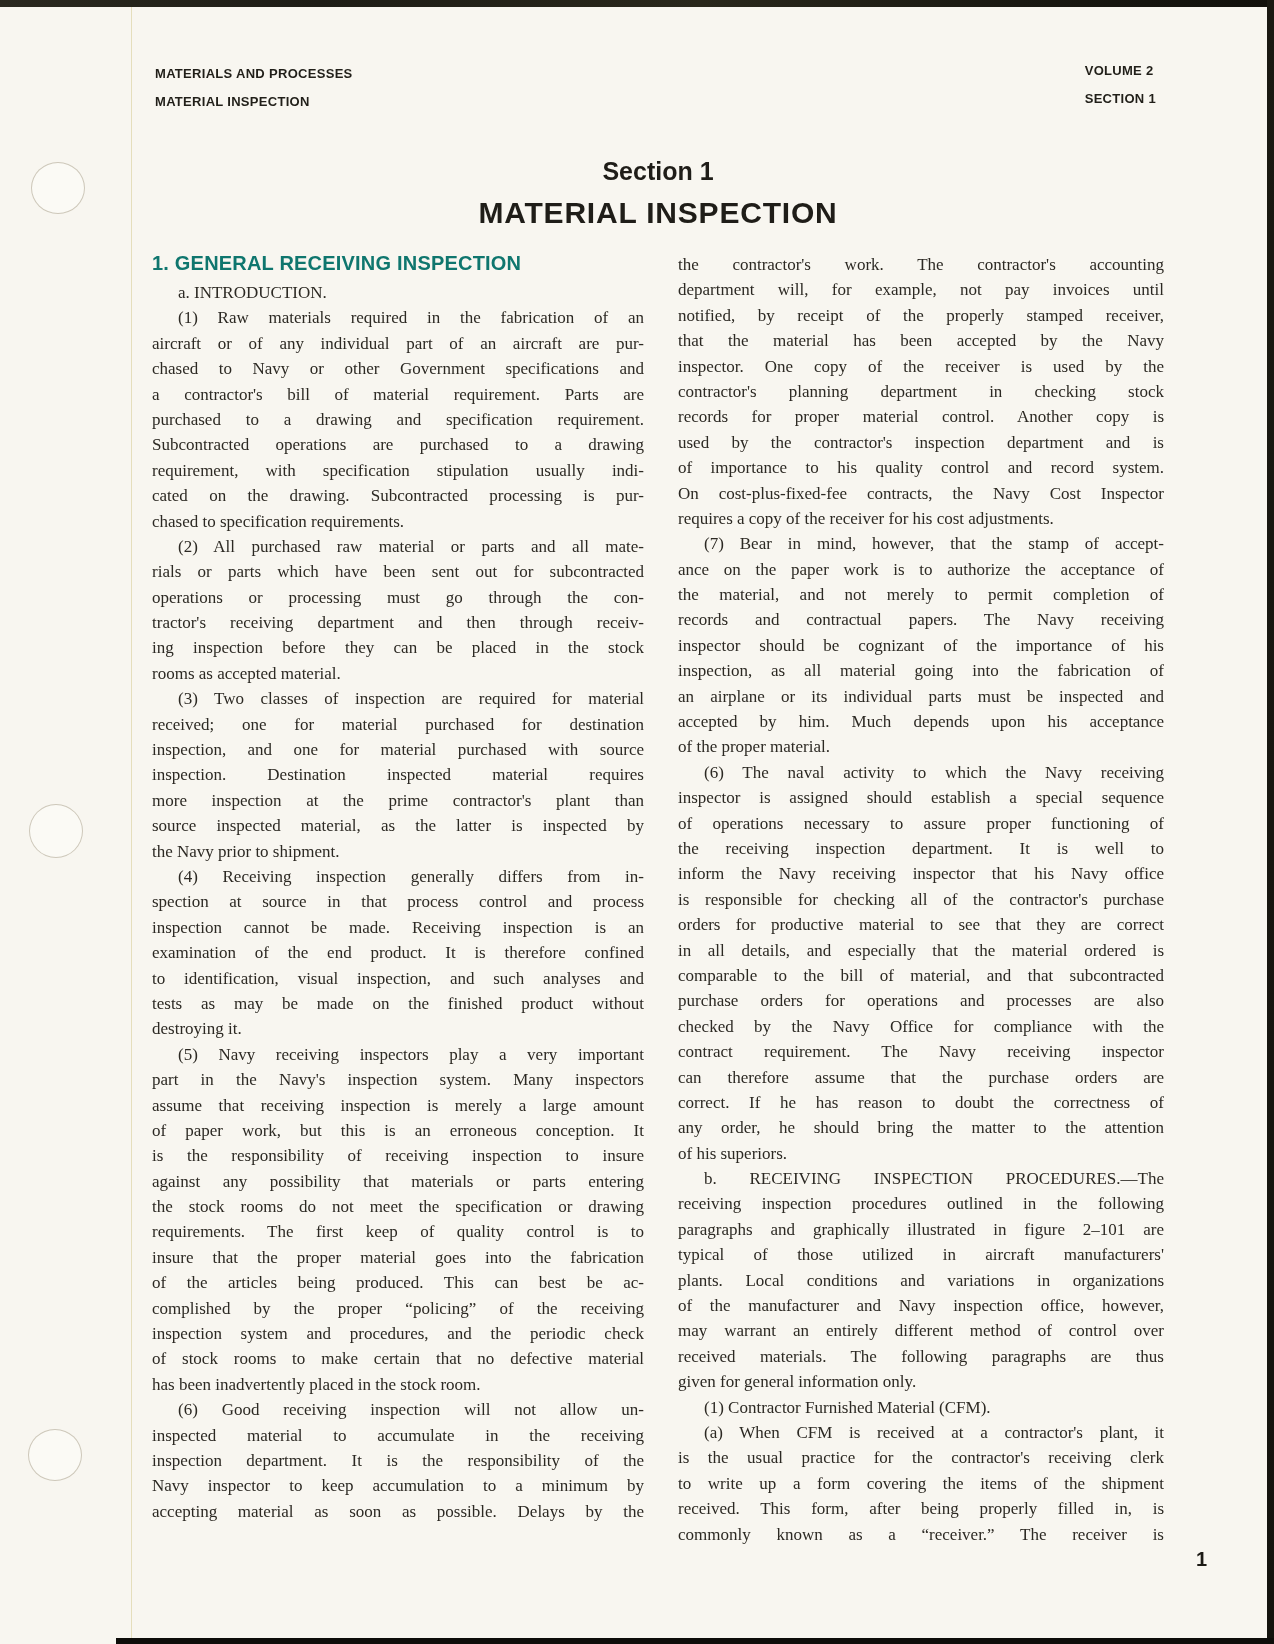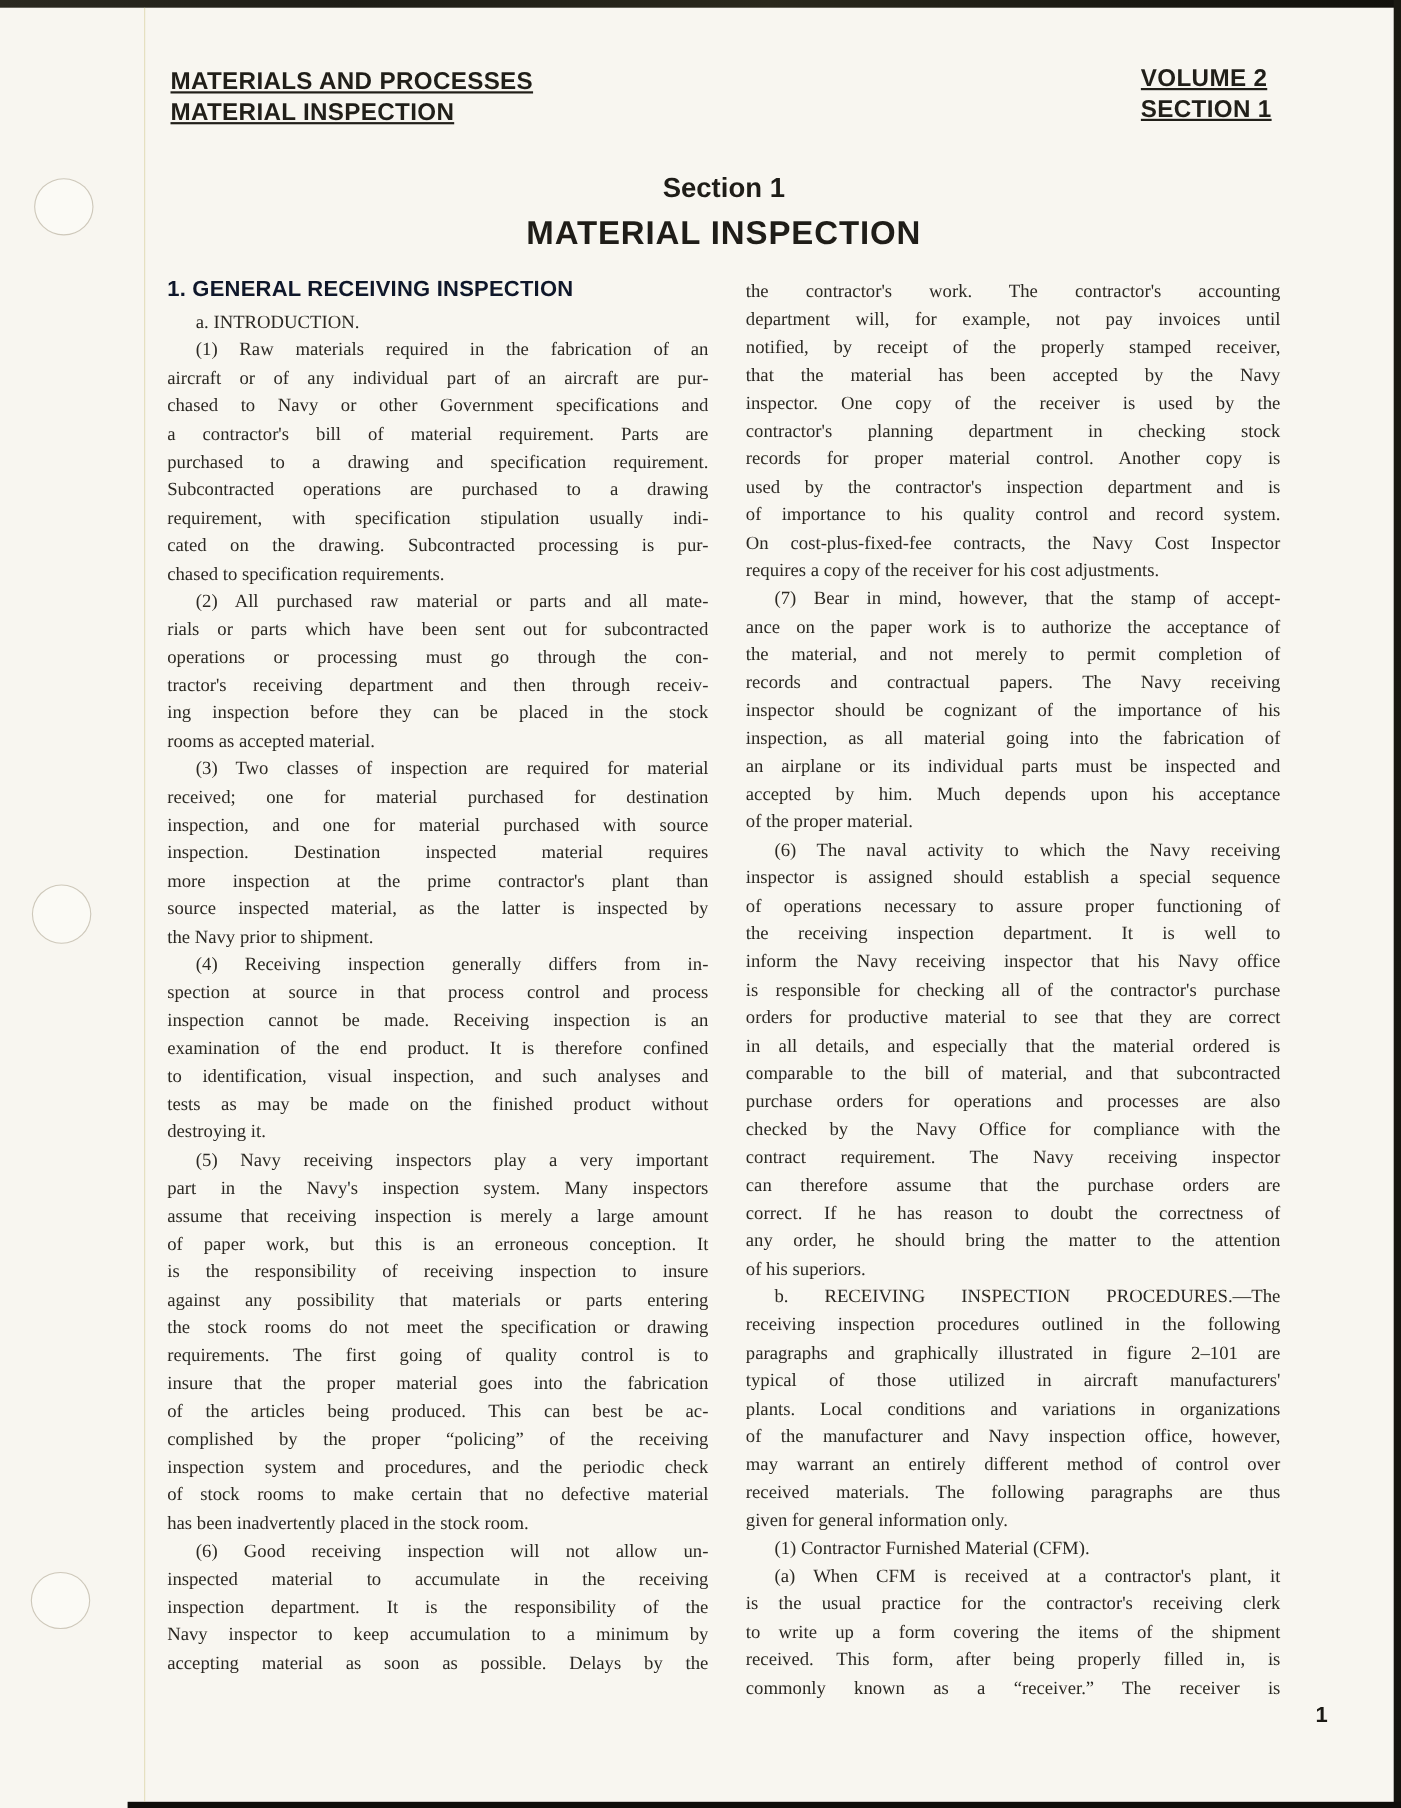--- a/index.html
+++ b/index.html
@@ -29,22 +29,22 @@
     position:absolute; border:1px solid rgba(150,140,115,0.45);
     border-radius:50%; background:#fbfaf5;
   }
   .punch.p1 { left:31px;  top:162px;  width:52px; height:50px; }
   .punch.p2 { left:29px;  top:804px;  width:52px; height:52px; }
   .punch.p3 { left:28px;  top:1429px; width:52px; height:50px; }
 
   
   .hdr {
     position:absolute; font-family:"Liberation Sans", sans-serif;
-    font-weight:700; font-size:22px; line-height:28px;
-    letter-spacing:0.3px; color:#211f19;text-decoration:underline;
+    font-weight:700; font-size:13px; line-height:28px;
+    letter-spacing:0.3px; color:#211f19;
   }
   .hdr.left  { left:155px; top:60px; }
   .hdr.right { right:118px; top:57px; text-align:left; }
 
   .section-title {
     position:absolute; left:152px; width:1012px; top:157px;
     text-align:center; font-family:"Liberation Sans", sans-serif;
     font-weight:700; font-size:25px; color:#1f1d18;
   }
   .doc-title {
@@ -54,21 +54,21 @@
   }
 
   
   .col { position:absolute; }
   .col.left  { left:152px; top:248px; width:492px; }
   .col.right { left:678px; top:252px; width:486px; }
 
   .col-heading {
     font-family:"Liberation Sans", sans-serif; font-weight:700;
     font-size:20px; line-height:30px; height:32px;
-    letter-spacing:0.2px; color:#0f172a; white-space:nowrap;
+    letter-spacing:0.2px; color:#0f766e; white-space:nowrap;
   }
   .tline {
     font-size:17px; line-height:25.4px; height:25.4px;
     overflow:hidden; text-align:justify; text-align-last:justify;
   }
   .tline.end { text-align-last:left; }
   .tline.ind { text-indent:26px; }
   .tline.it  { }
 
   .page-number {
@@ -136,21 +136,21 @@
         <div class="tline">to identification, visual inspection, and such analyses and</div>
         <div class="tline">tests as may be made on the finished product without</div>
         <div class="tline end">destroying it.</div>
         <div class="tline ind">(5) Navy receiving inspectors play a very important</div>
         <div class="tline">part in the Navy's inspection system. Many inspectors</div>
         <div class="tline">assume that receiving inspection is merely a large amount</div>
         <div class="tline">of paper work, but this is an erroneous conception. It</div>
         <div class="tline">is the responsibility of receiving inspection to insure</div>
         <div class="tline">against any possibility that materials or parts entering</div>
         <div class="tline">the stock rooms do not meet the specification or drawing</div>
-        <div class="tline">requirements. The first going of quality control is to</div>
+        <div class="tline">requirements. The first keep of quality control is to</div>
         <div class="tline">insure that the proper material goes into the fabrication</div>
         <div class="tline">of the articles being produced. This can best be ac-</div>
         <div class="tline">complished by the proper “policing” of the receiving</div>
         <div class="tline">inspection system and procedures, and the periodic check</div>
         <div class="tline">of stock rooms to make certain that no defective material</div>
         <div class="tline end">has been inadvertently placed in the stock room.</div>
         <div class="tline ind">(6) Good receiving inspection will not allow un-</div>
         <div class="tline">inspected material to accumulate in the receiving</div>
         <div class="tline">inspection department. It is the responsibility of the</div>
         <div class="tline">Navy inspector to keep accumulation to a minimum by</div>

